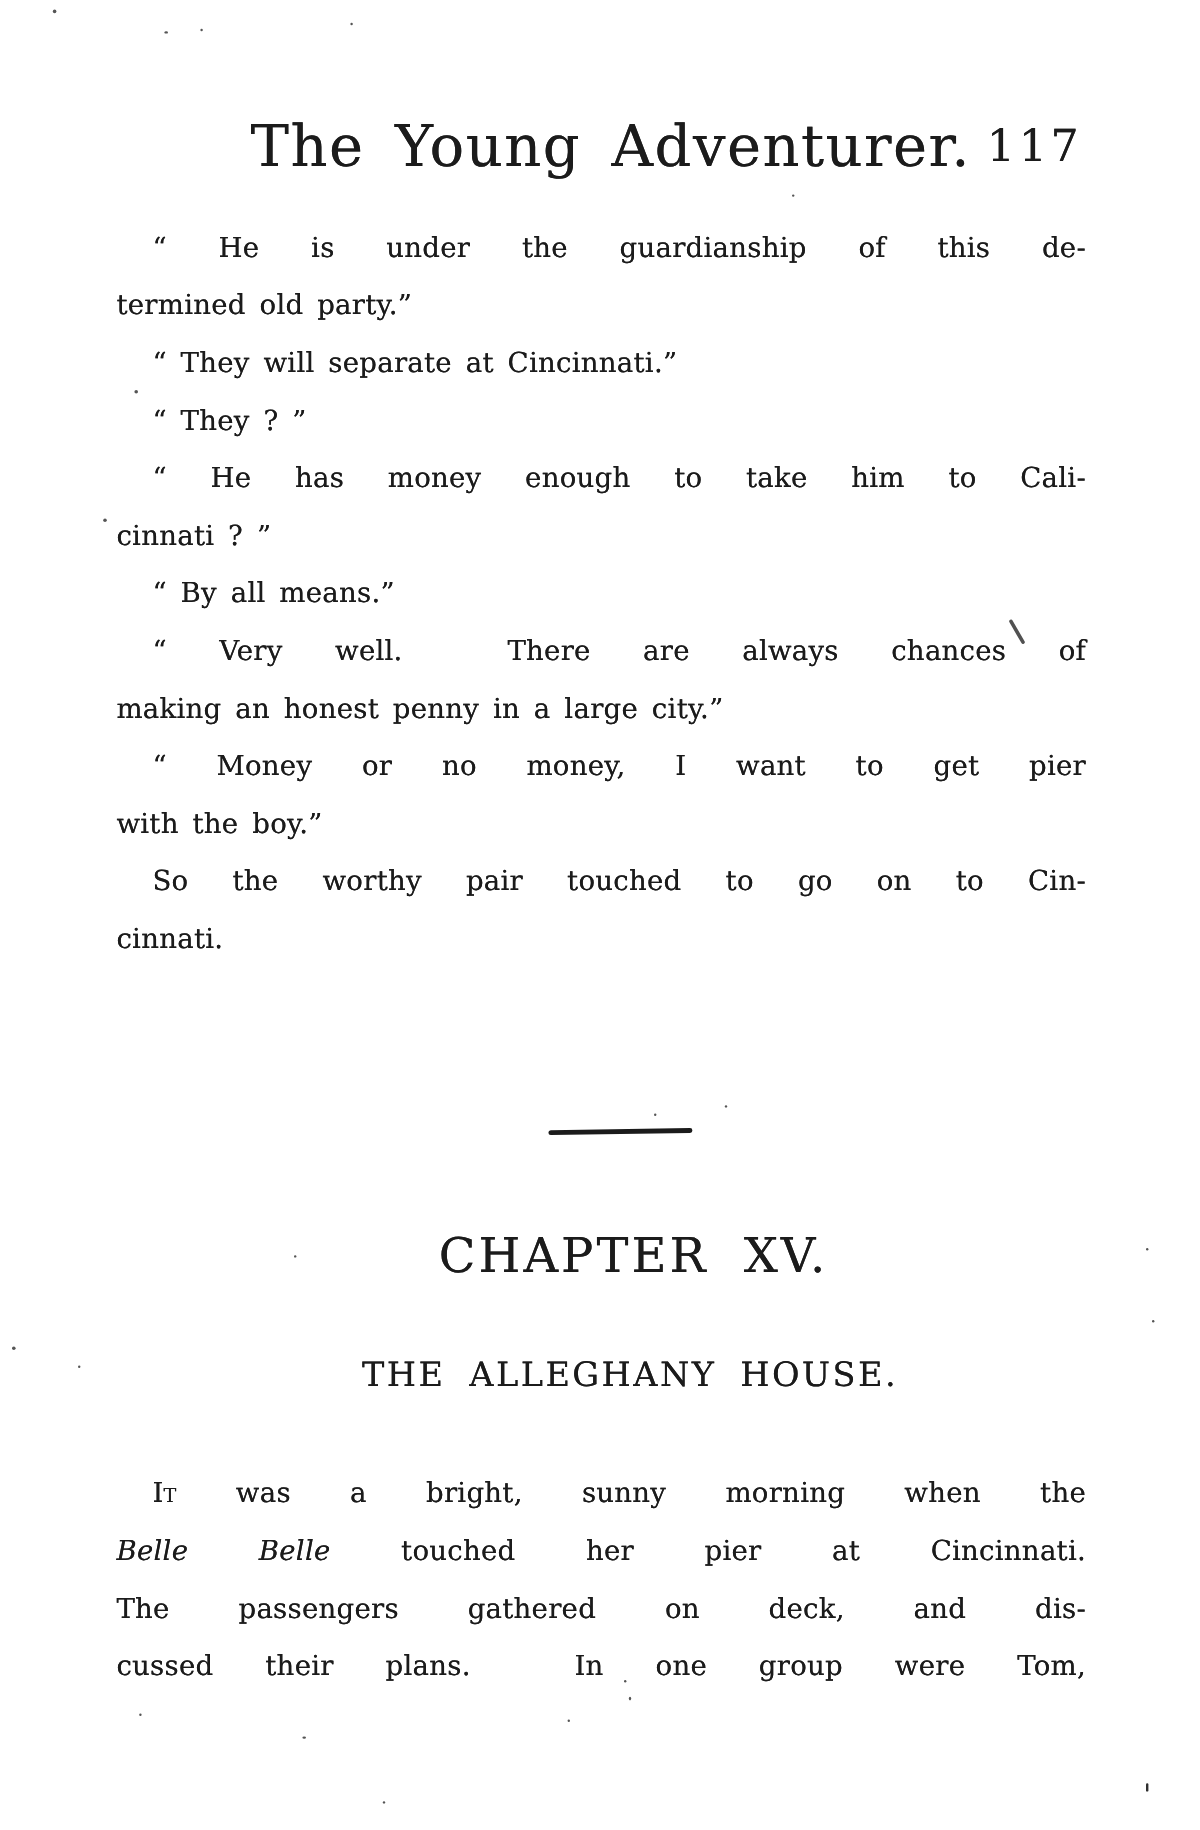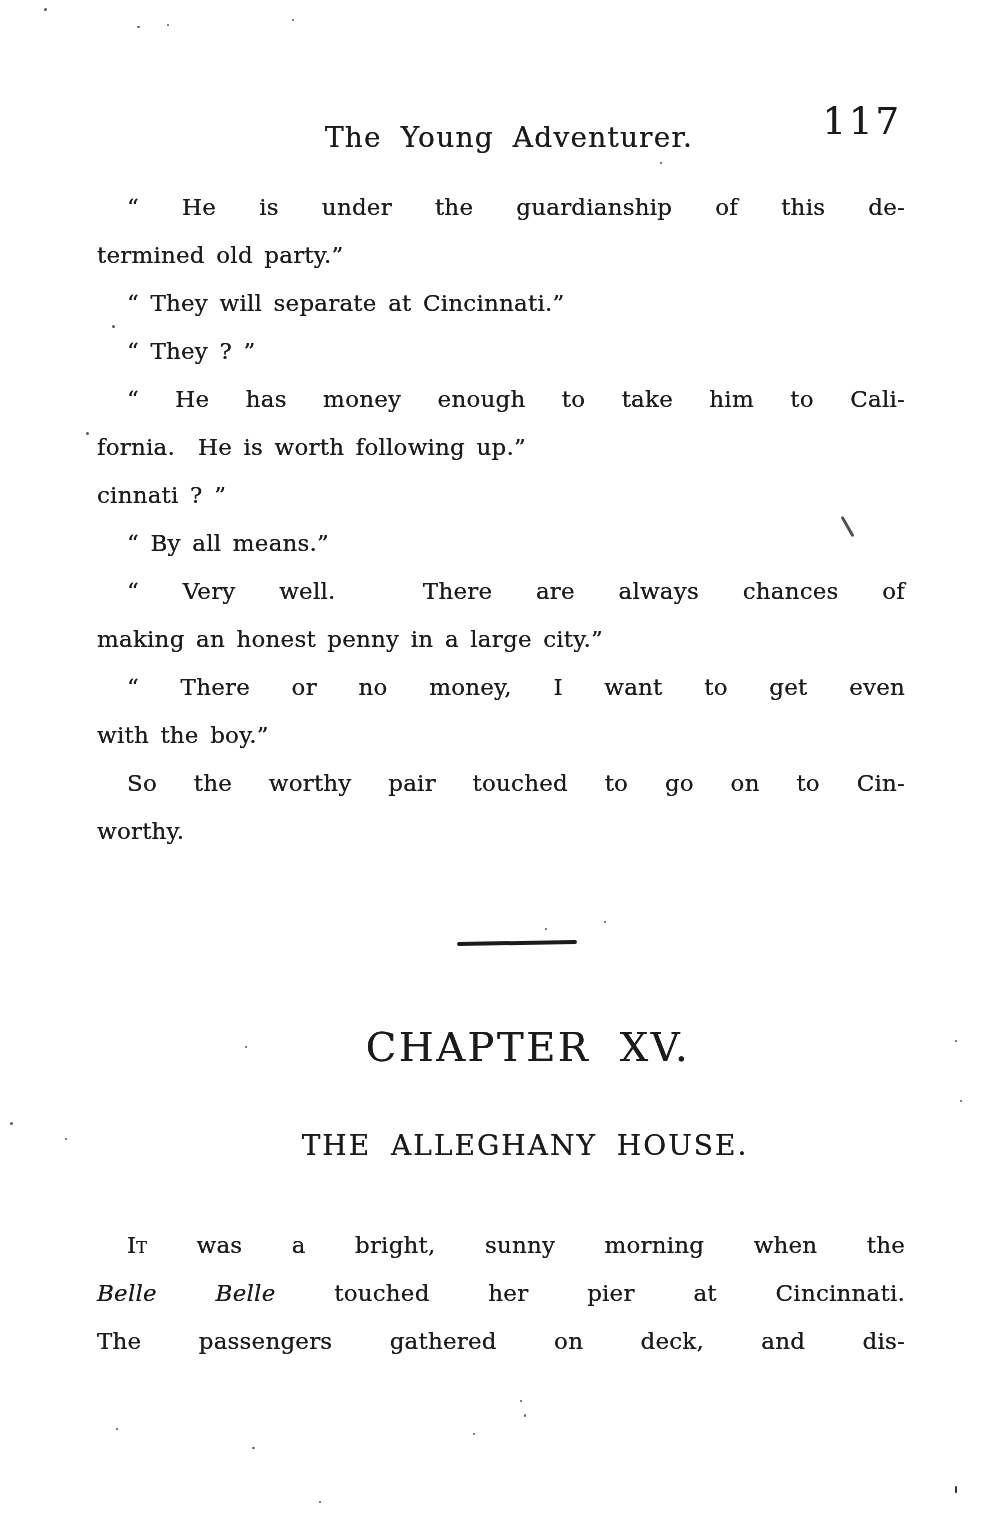--- a/index.html
+++ b/index.html
@@ -3,22 +3,22 @@
 <meta charset="utf-8">
 <style>
   html,body{margin:0;padding:0;background:#e8e8e8;}
   .page{
     position:relative;width:1000px;height:1525px;background:#ffffff;
     font-family:"DejaVu Serif", serif;color:#1b1b1b;overflow:hidden;
     text-shadow:0 0 0.45px rgba(20,20,20,0.85);
   }
   
   .running-head{position:absolute;top:100px;left:0;width:1000px;height:50px;}
-  .running-title{display:block;margin:16px auto;text-align:center;padding-left:18px;
-    font-size:28px;letter-spacing:1.2px;word-spacing:9px;line-height:44px;}
+  .running-title{display:block;margin:0 auto;text-align:center;padding-left:18px;
+    font-size:48px;letter-spacing:1.2px;word-spacing:9px;line-height:44px;}
   .folio{position:absolute;top:0;right:98px;font-size:37px;letter-spacing:3px;line-height:44px;}
   
   .body-text{position:absolute;top:183px;left:97px;width:808px;}
   .opening{position:absolute;top:1221px;left:97px;width:808px;}
   .bl{height:48px;line-height:48px;font-size:23px;letter-spacing:0.2px;word-spacing:4px;
       white-space:pre-wrap;overflow:visible;}
   .bl.j{text-align:justify;text-align-last:justify;}
   .bl.ind{text-indent:30px;}
   .sc{font-variant:small-caps;}
   .it{font-style:italic;}
@@ -45,40 +45,40 @@
     <span class="running-title">The Young Adventurer.</span>
     <span class="folio">117</span>
   </header>
 
   <main class="body-text">
     <div class="bl j ind">“ He is under the guardianship of this de-</div>
     <div class="bl">termined old party.”</div>
     <div class="bl ind">“ They will separate at Cincinnati.”</div>
     <div class="bl ind">“ They ? ”</div>
     <div class="bl j ind">“ He has money enough to take him to Cali-</div>
-    <div class="bl">fornia.  He is worth following up.”</div>
     <div class="bl">cinnati ? ”</div>
     <div class="bl ind">“ By all means.”</div>
     <div class="bl j ind">“ Very well.  There are always chances of</div>
     <div class="bl">making an honest penny in a large city.”</div>
-    <div class="bl j ind">“ There or no money, I want to get even</div>
+    <div class="bl j ind">“ Money or no money, I want to get pier</div>
     <div class="bl">with the boy.”</div>
     <div class="bl j ind">So the worthy pair touched to go on to Cin-</div>
-    <div class="bl">worthy.</div>
+    <div class="bl">cinnati.</div>
   </main>
 
   <div class="divider"></div>
 
   <h2 class="chapter-heading">CHAPTER XV.</h2>
   <h3 class="chapter-subheading">THE ALLEGHANY HOUSE.</h3>
 
   <section class="opening">
     <div class="bl j ind"><span class="sc">It</span><span> was a bright, sunny morning when the</span></div>
     <div class="bl j"><span class="it">Belle Belle</span><span> touched her pier at Cincinnati.</span></div>
     <div class="bl j">The passengers gathered on deck, and dis-</div>
+    <div class="bl j">cussed their plans.  In one group were Tom,</div>
   </section>
 
   <div class="speck" style="left:44px;top:8px;width:3px;height:3px;"></div>
   <div class="speck" style="left:137px;top:26px;width:3px;height:2px;"></div>
   <div class="speck" style="left:167px;top:24px;width:2px;height:2px;"></div>
   <div class="speck" style="left:292px;top:19px;width:2px;height:2px;"></div>
   <div class="speck" style="left:660px;top:162px;width:2px;height:2px;"></div>
   <div class="speck" style="left:112px;top:325px;width:3px;height:3px;"></div>
   <div class="speck" style="left:86px;top:432px;width:3px;height:3px;"></div>
   <div class="speck" style="left:604px;top:921px;width:2px;height:2px;"></div>

